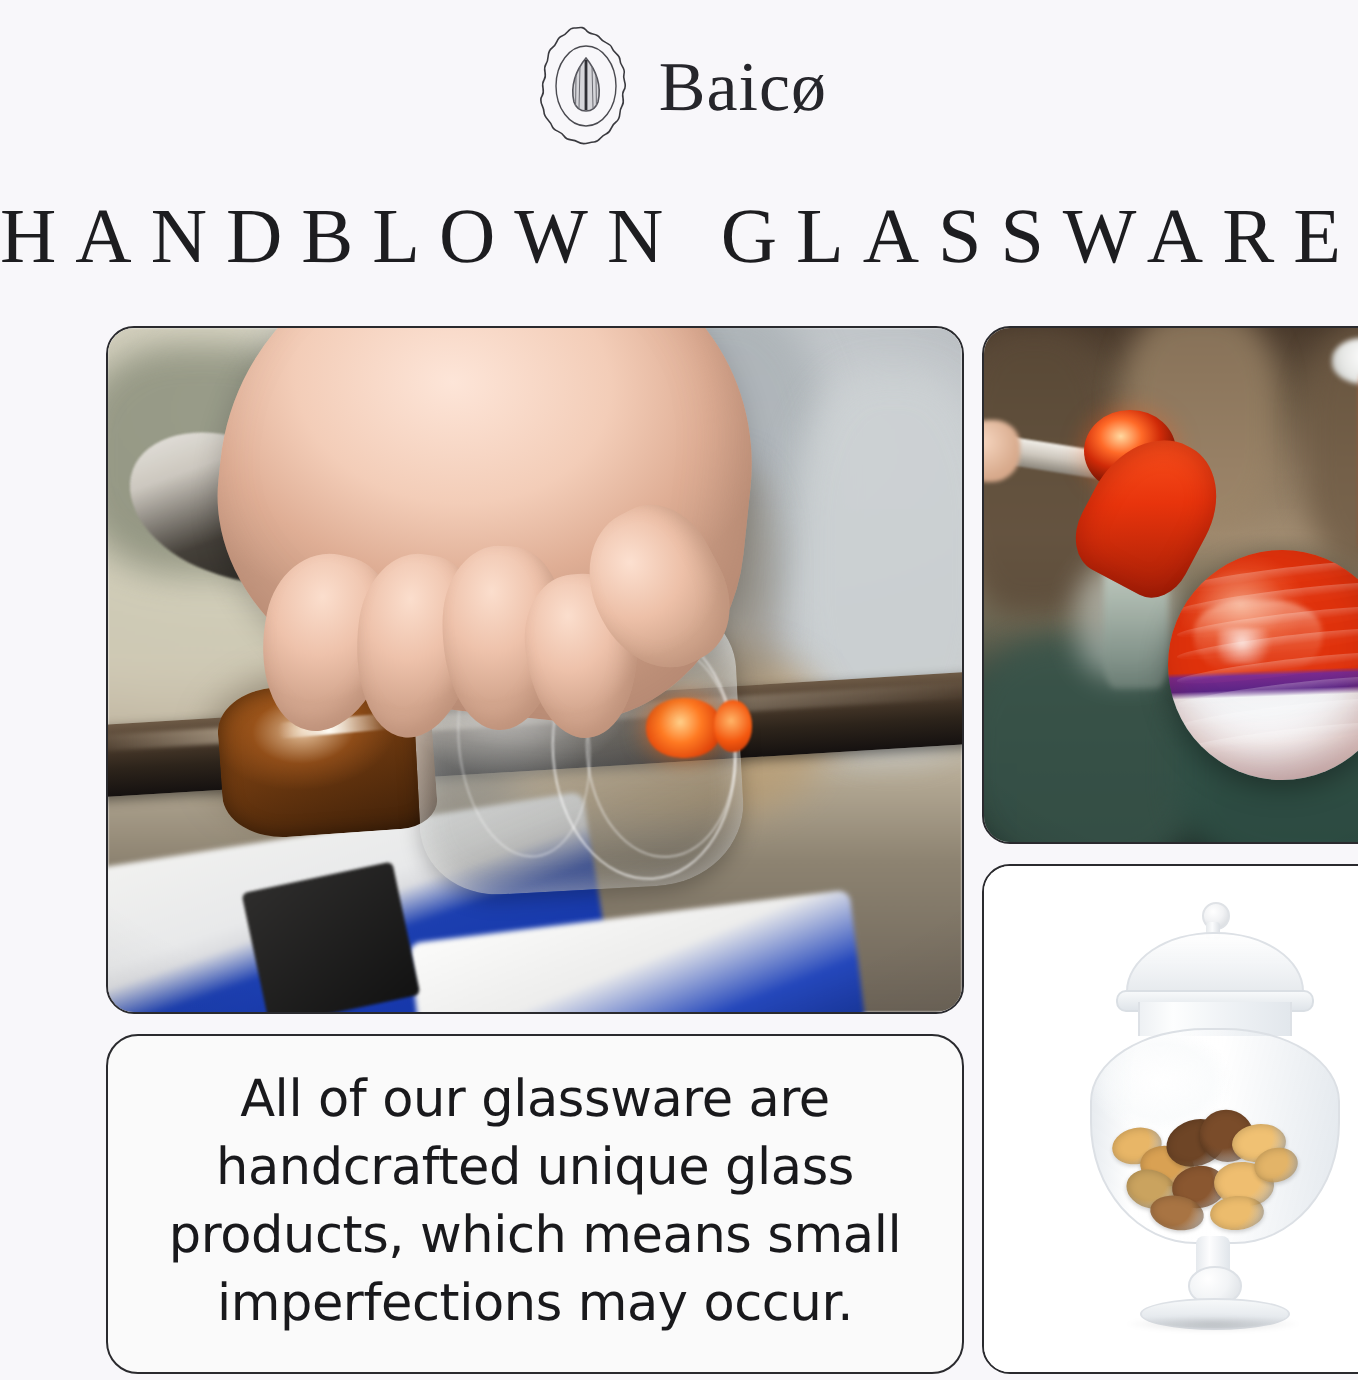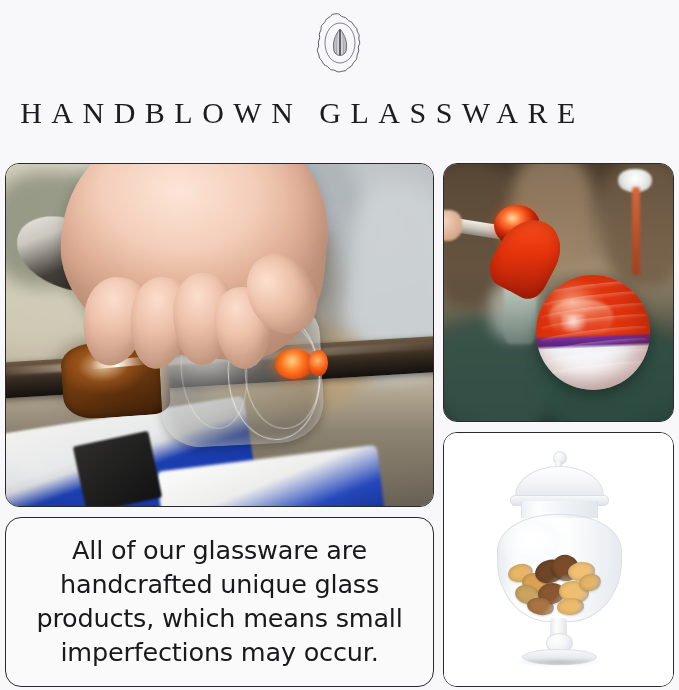--- a/index.html
+++ b/index.html
@@ -45,33 +45,34 @@
   }
 
   
   .headline {
     position: absolute;
     left: 0;
     top: 96px;
     width: 605px;
     text-align: center;
     font-family: "Liberation Serif", serif;
-    font-size: 30px;
+    font-size: 39px;
     letter-spacing: 9.5px;
     color: #1d1d20;
     white-space: nowrap;
   }
 
   
   .panel {
     position: absolute;
     border: 1.4px solid #2a2a2e;
     border-radius: 14px;
     overflow: hidden;
     background: #ffffff;
+    margin-left: 48px;
   }
 
   #photo-main   { left: 5px;   top: 163px; width: 427px; height: 342px; }
   #photo-sphere { left: 443px; top: 163px; width: 229px; height: 257px; }
   #photo-jar    { left: 443px; top: 432px; width: 229px; height: 253px;
                   background: #ffffff; }
   #note-card    { left: 5px;   top: 517px; width: 427px; height: 168px;
                   background: #fafafa; border-radius: 16px;
                   display: flex; align-items: center; justify-content: center; }
 
@@ -397,20 +398,21 @@
                    C19 4 19 1 22 1 C25 1 26 0 28 2 Z"></path>
           <ellipse cx="28" cy="30" rx="15" ry="20" stroke="#4a4a50" stroke-width="0.7"></ellipse>
         </g>
         <g>
           <path d="M28 16 C33 22 36 30 34 38 C32 44 24 44 22 38 C20 30 23 22 28 16 Z" fill="#d6d6da" stroke="#55555c" stroke-width="0.8"></path>
           <path d="M28 17 L28 42" stroke="#2f2f34" stroke-width="1.4"></path>
           <path d="M25 20 L24.5 41 M31 20 L31.5 41 M23 25 L22.8 40 M33 25 L33.2 40" stroke="#6b6b72" stroke-width="0.5"></path>
         </g>
       </svg>
     </span>
+    <span class="brand-word">Baicø</span>
   </div>
 
   <div class="headline">HANDBLOWN GLASSWARE</div>
 
   <div class="panel" id="photo-main">
     <div class="scene">
       <div class="m-bg"></div>
       <div class="m-blurshape m-s1"></div>
       <div class="m-blurshape m-s2"></div>
       <div class="m-blurshape m-s3"></div>

